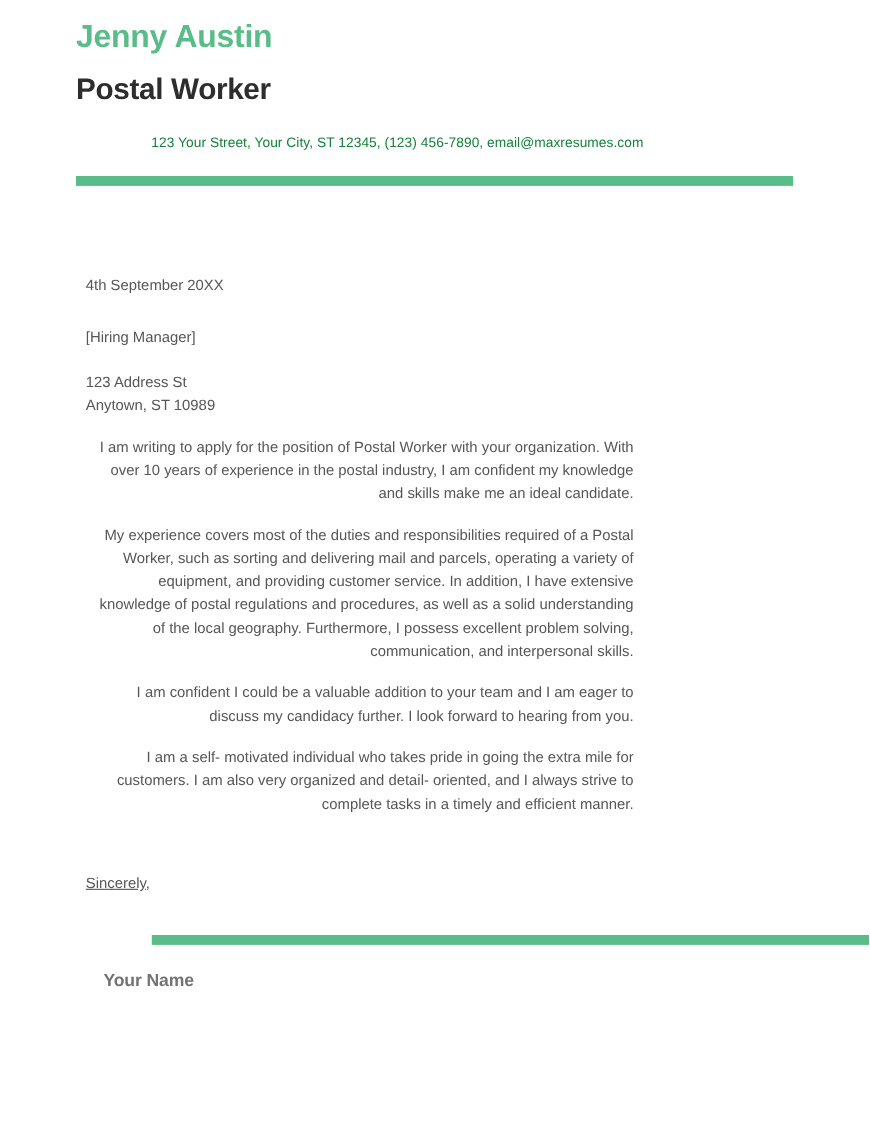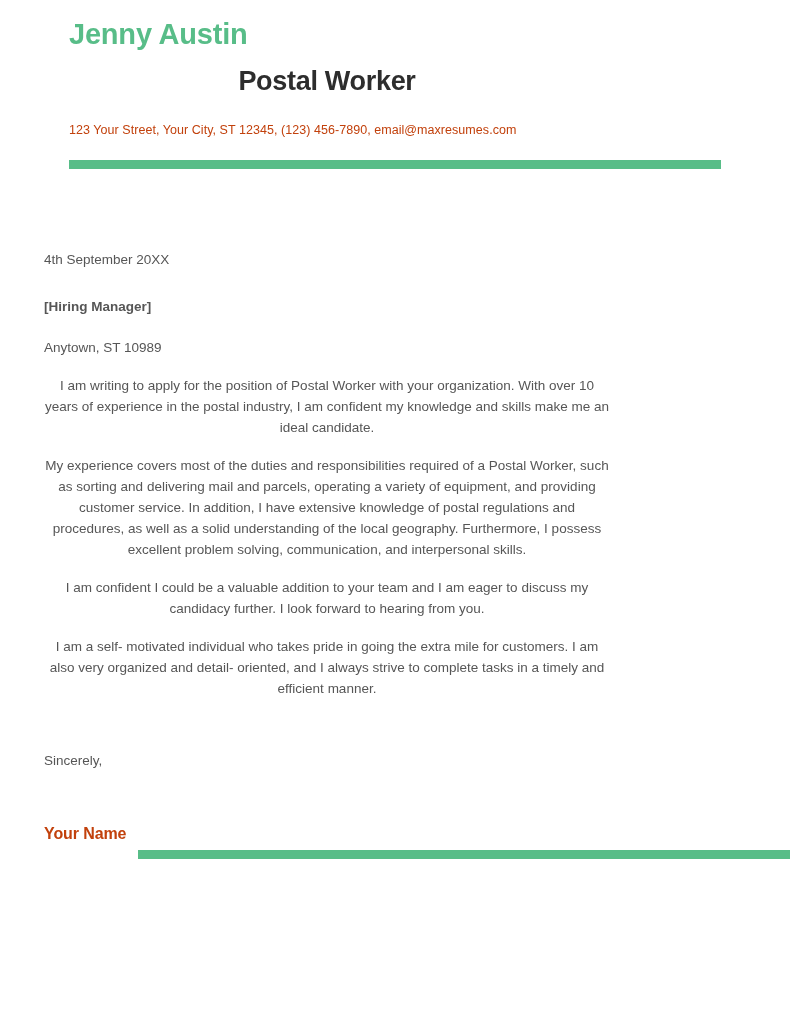--- a/index.html
+++ b/index.html
@@ -37,88 +37,88 @@
     line-height: 34px;
   }
   .job-title {
     font-size: 27px;
     font-weight: bold;
     color: #2d2d2d;
     letter-spacing: -0.3px;
     margin: 0;
     padding-top: 14px;
     line-height: 32px;
-    text-align: center;
   }
   .contact-line {
     font-size: 12.5px;
-    color: #c2410c;
+    color: #15803d;
     margin: 0;
     padding-top: 25px;
     line-height: 16px;
     letter-spacing: 0.05px;
+    text-align: right;
   }
 
   
   .rule {
     height: 9px;
     background: #58bd88;
     margin: 0 69px 0 69px;
     width: 652px;
   }
   .rule-top {
     margin-top: 22px;
   }
   .rule-bottom {
     position: absolute;
     top: 850px;
     left: 69px;
   }
 
   
   .letter {
-    padding: 0 44px;
+    padding: 0 78px;
     margin-top: 80px;
     color: #565656;
     font-size: 13.5px;
     line-height: 21px;
   }
   .date-line {
     margin: 0;
     padding-bottom: 6px;
   }
   .recipient-name {
     margin: 0;
     padding-top: 20px;
-    font-weight: bold;
   }
   .recipient-address {
     margin: 0;
     padding-top: 20px;
   }
   .salutation {
     margin: 0;
     padding-top: 24px;
   }
   .para {
     margin: 0;
     padding-top: 17px;
     max-width: 655px;
-    text-align: center;
+    text-align: right;
   }
   .closing {
     margin: 0;
     padding-top: 51px;
+    text-decoration: underline;
   }
   .signature {
-    margin: 0;
+    margin: 16px;
     padding-top: 52px;
     font-size: 16px;
     font-weight: bold;
-    color: #c2410c;
+    color: #737373;
     letter-spacing: -0.1px;
   }
 </style>
 </head>
 <body>
 
 <div class="page">
 
   <div class="header">
     <h1 class="applicant-name">Jenny Austin</h1>
@@ -128,20 +128,21 @@
 
   <div class="rule rule-top"></div>
 
   <div class="letter">
 
     <p class="date-line">4th September 20XX</p>
 
     <p class="recipient-name">[Hiring Manager]</p>
 
     <div class="recipient-address">
+      <div>123 Address St</div>
       <div>Anytown, ST 10989</div>
     </div>
 
 
     <p class="para">I am writing to apply for the position of Postal Worker with your organization. With over 10 years of experience in the postal industry, I am confident my knowledge and skills make me an ideal candidate.</p>
 
     <p class="para">My experience covers most of the duties and responsibilities required of a Postal Worker, such as sorting and delivering mail and parcels, operating a variety of equipment, and providing customer service. In addition, I have extensive knowledge of postal regulations and procedures, as well as a solid understanding of the local geography. Furthermore, I possess excellent problem solving, communication, and interpersonal skills.</p>
 
     <p class="para">I am confident I could be a valuable addition to your team and I am eager to discuss my candidacy further. I look forward to hearing from you.</p>
 

